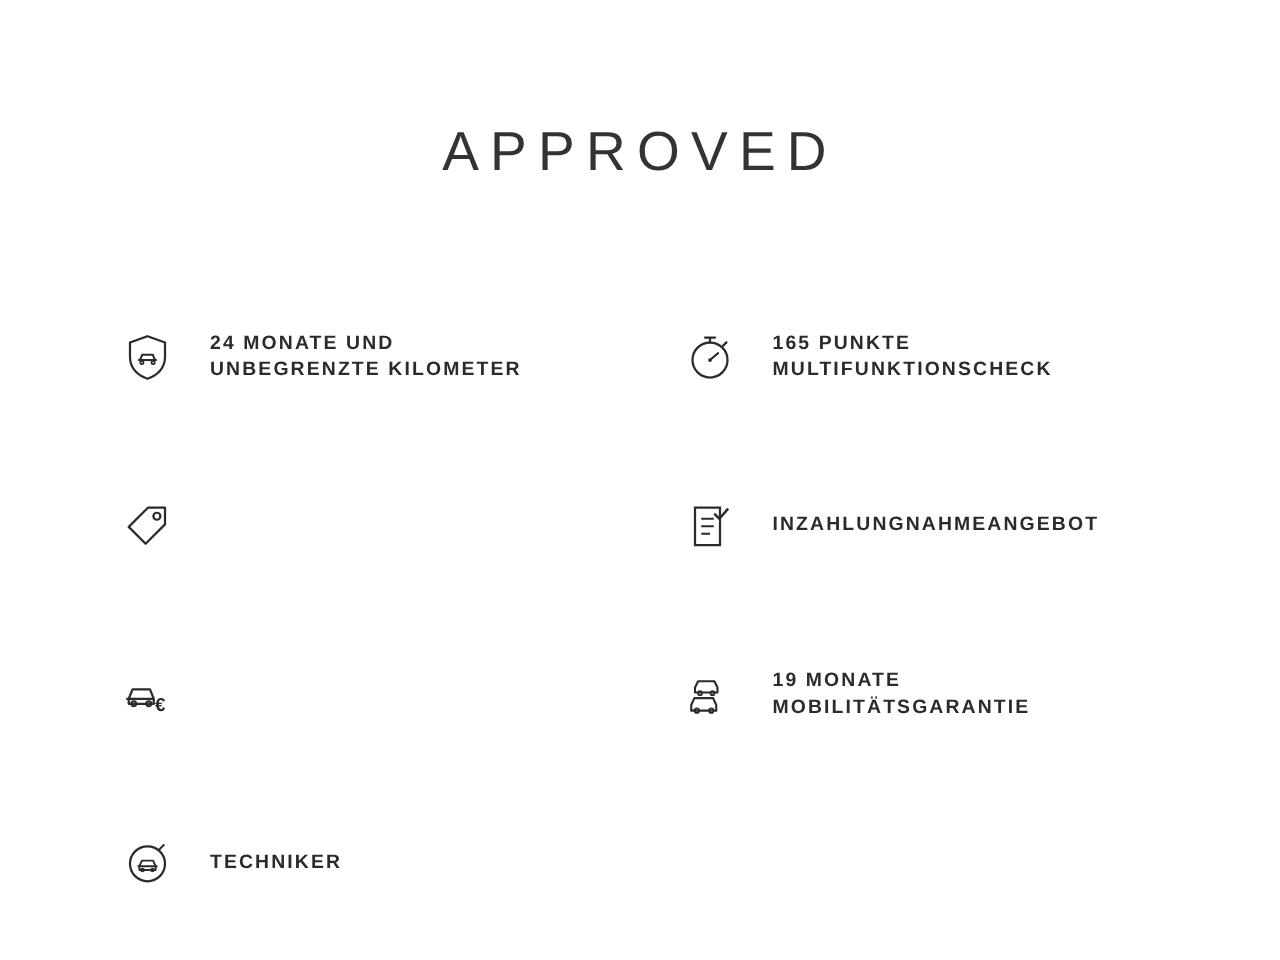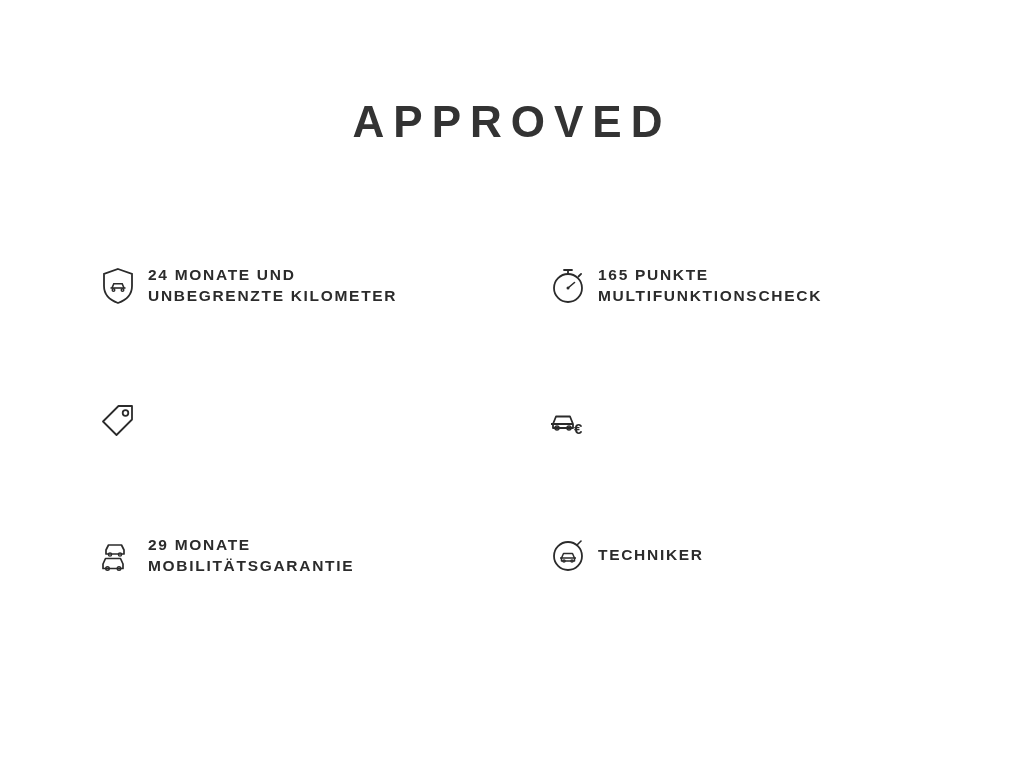--- a/index.html
+++ b/index.html
@@ -21,38 +21,38 @@
     background: #ffffff;
     box-sizing: border-box;
   }
   .title {
     position: absolute;
     top: 100px;
     left: 0;
     width: 1024px;
     text-align: center;
     font-size: 44px;
-    font-weight: bold;
+    font-weight: normal;
     letter-spacing: 9px;
     color: #333333;
     line-height: 1;
   }
   .grid {
     position: absolute;
     top: 218px;
     left: 96px;
     width: 880px;
     display: grid;
     grid-template-columns: 450px 430px;
     grid-template-rows: 135px 135px 135px 135px;
   }
   .feature {
     display: flex;
     align-items: center;
-    gap: 8px;
+    gap: 28px;
   }
   .feature .icon {
     flex: 0 0 auto;
     width: 44px;
     height: 44px;
     display: flex;
     align-items: center;
     justify-content: center;
     color: #2b2b2b;
   }
@@ -108,20 +108,30 @@
 
     <div class="feature">
       <span class="icon">
         <svg width="38" height="38" viewBox="0 0 38 38" fill="none" stroke="#2b2b2b" stroke-width="1.8">
           <path d="M19.5 4 H33 V17.5 L17.5 33 L4 19.5 Z" stroke-linejoin="round"></path>
           <circle cx="26.5" cy="11" r="2.8"></circle>
         </svg>
       </span>
     </div>
 
+    <div class="feature">
+      <span class="icon">
+        <svg width="34" height="38" viewBox="0 0 34 38" fill="none" stroke="#2b2b2b" stroke-width="1.8">
+          <path d="M5 4 H25 V34 H5 Z"></path>
+          <path d="M10 13 h10 M10 19 h10 M10 25 h7" stroke-width="1.6"></path>
+          <path d="M21 9.5 l3.5 3.5 L31 5.5" stroke-width="2" stroke-linecap="round" stroke-linejoin="round"></path>
+        </svg>
+      </span>
+      <span class="label">INZAHLUNGNAHMEANGEBOT</span>
+    </div>
 
     <div class="feature">
       <span class="icon">
         <svg width="40" height="34" viewBox="0 0 40 34" fill="none" stroke="#2b2b2b" stroke-width="1.8">
           <path d="M3 20 h22 M5 20 l3-7.5 h14 l3 7.5 v4 h-20 v-4" stroke-linejoin="round"></path>
           <circle cx="9" cy="24" r="2" stroke-width="1.5"></circle>
           <circle cx="21" cy="24" r="2" stroke-width="1.5"></circle>
           <text x="26" y="30" font-family="Liberation Sans, sans-serif" font-size="15" font-weight="bold" fill="#2b2b2b" stroke="none">€</text>
         </svg>
       </span>
@@ -132,21 +142,21 @@
       <span class="icon">
         <svg width="42" height="36" viewBox="0 0 42 36" fill="none" stroke="#2b2b2b" stroke-width="1.7">
           <path d="M9 12 l2.5-5 h13 l2.5 5 v4 h-18 z" stroke-linejoin="round"></path>
           <circle cx="13" cy="16.5" r="1.6" stroke-width="1.4"></circle>
           <circle cx="23" cy="16.5" r="1.6" stroke-width="1.4"></circle>
           <path d="M6 26 l2.5-5.5 h15 l2.5 5.5 v4.5 h-20 z" stroke-linejoin="round"></path>
           <circle cx="10.5" cy="30.5" r="1.8" stroke-width="1.4"></circle>
           <circle cx="22" cy="30.5" r="1.8" stroke-width="1.4"></circle>
         </svg>
       </span>
-      <span class="label">29 MONATE
+      <span class="label">19 MONATE
 MOBILITÄTSGARANTIE</span>
     </div>
 
     <div class="feature">
       <span class="icon">
         <svg width="36" height="36" viewBox="0 0 36 36" fill="none" stroke="#2b2b2b" stroke-width="1.8">
           <circle cx="18" cy="18" r="14"></circle>
           <path d="M10 20 h16 M11.5 20 l2-4.5 h9 l2 4.5 v3 h-13 v-3" stroke-width="1.5" stroke-linejoin="round"></path>
           <circle cx="14" cy="23" r="1.2" stroke-width="1.2"></circle>
           <circle cx="22" cy="23" r="1.2" stroke-width="1.2"></circle>

